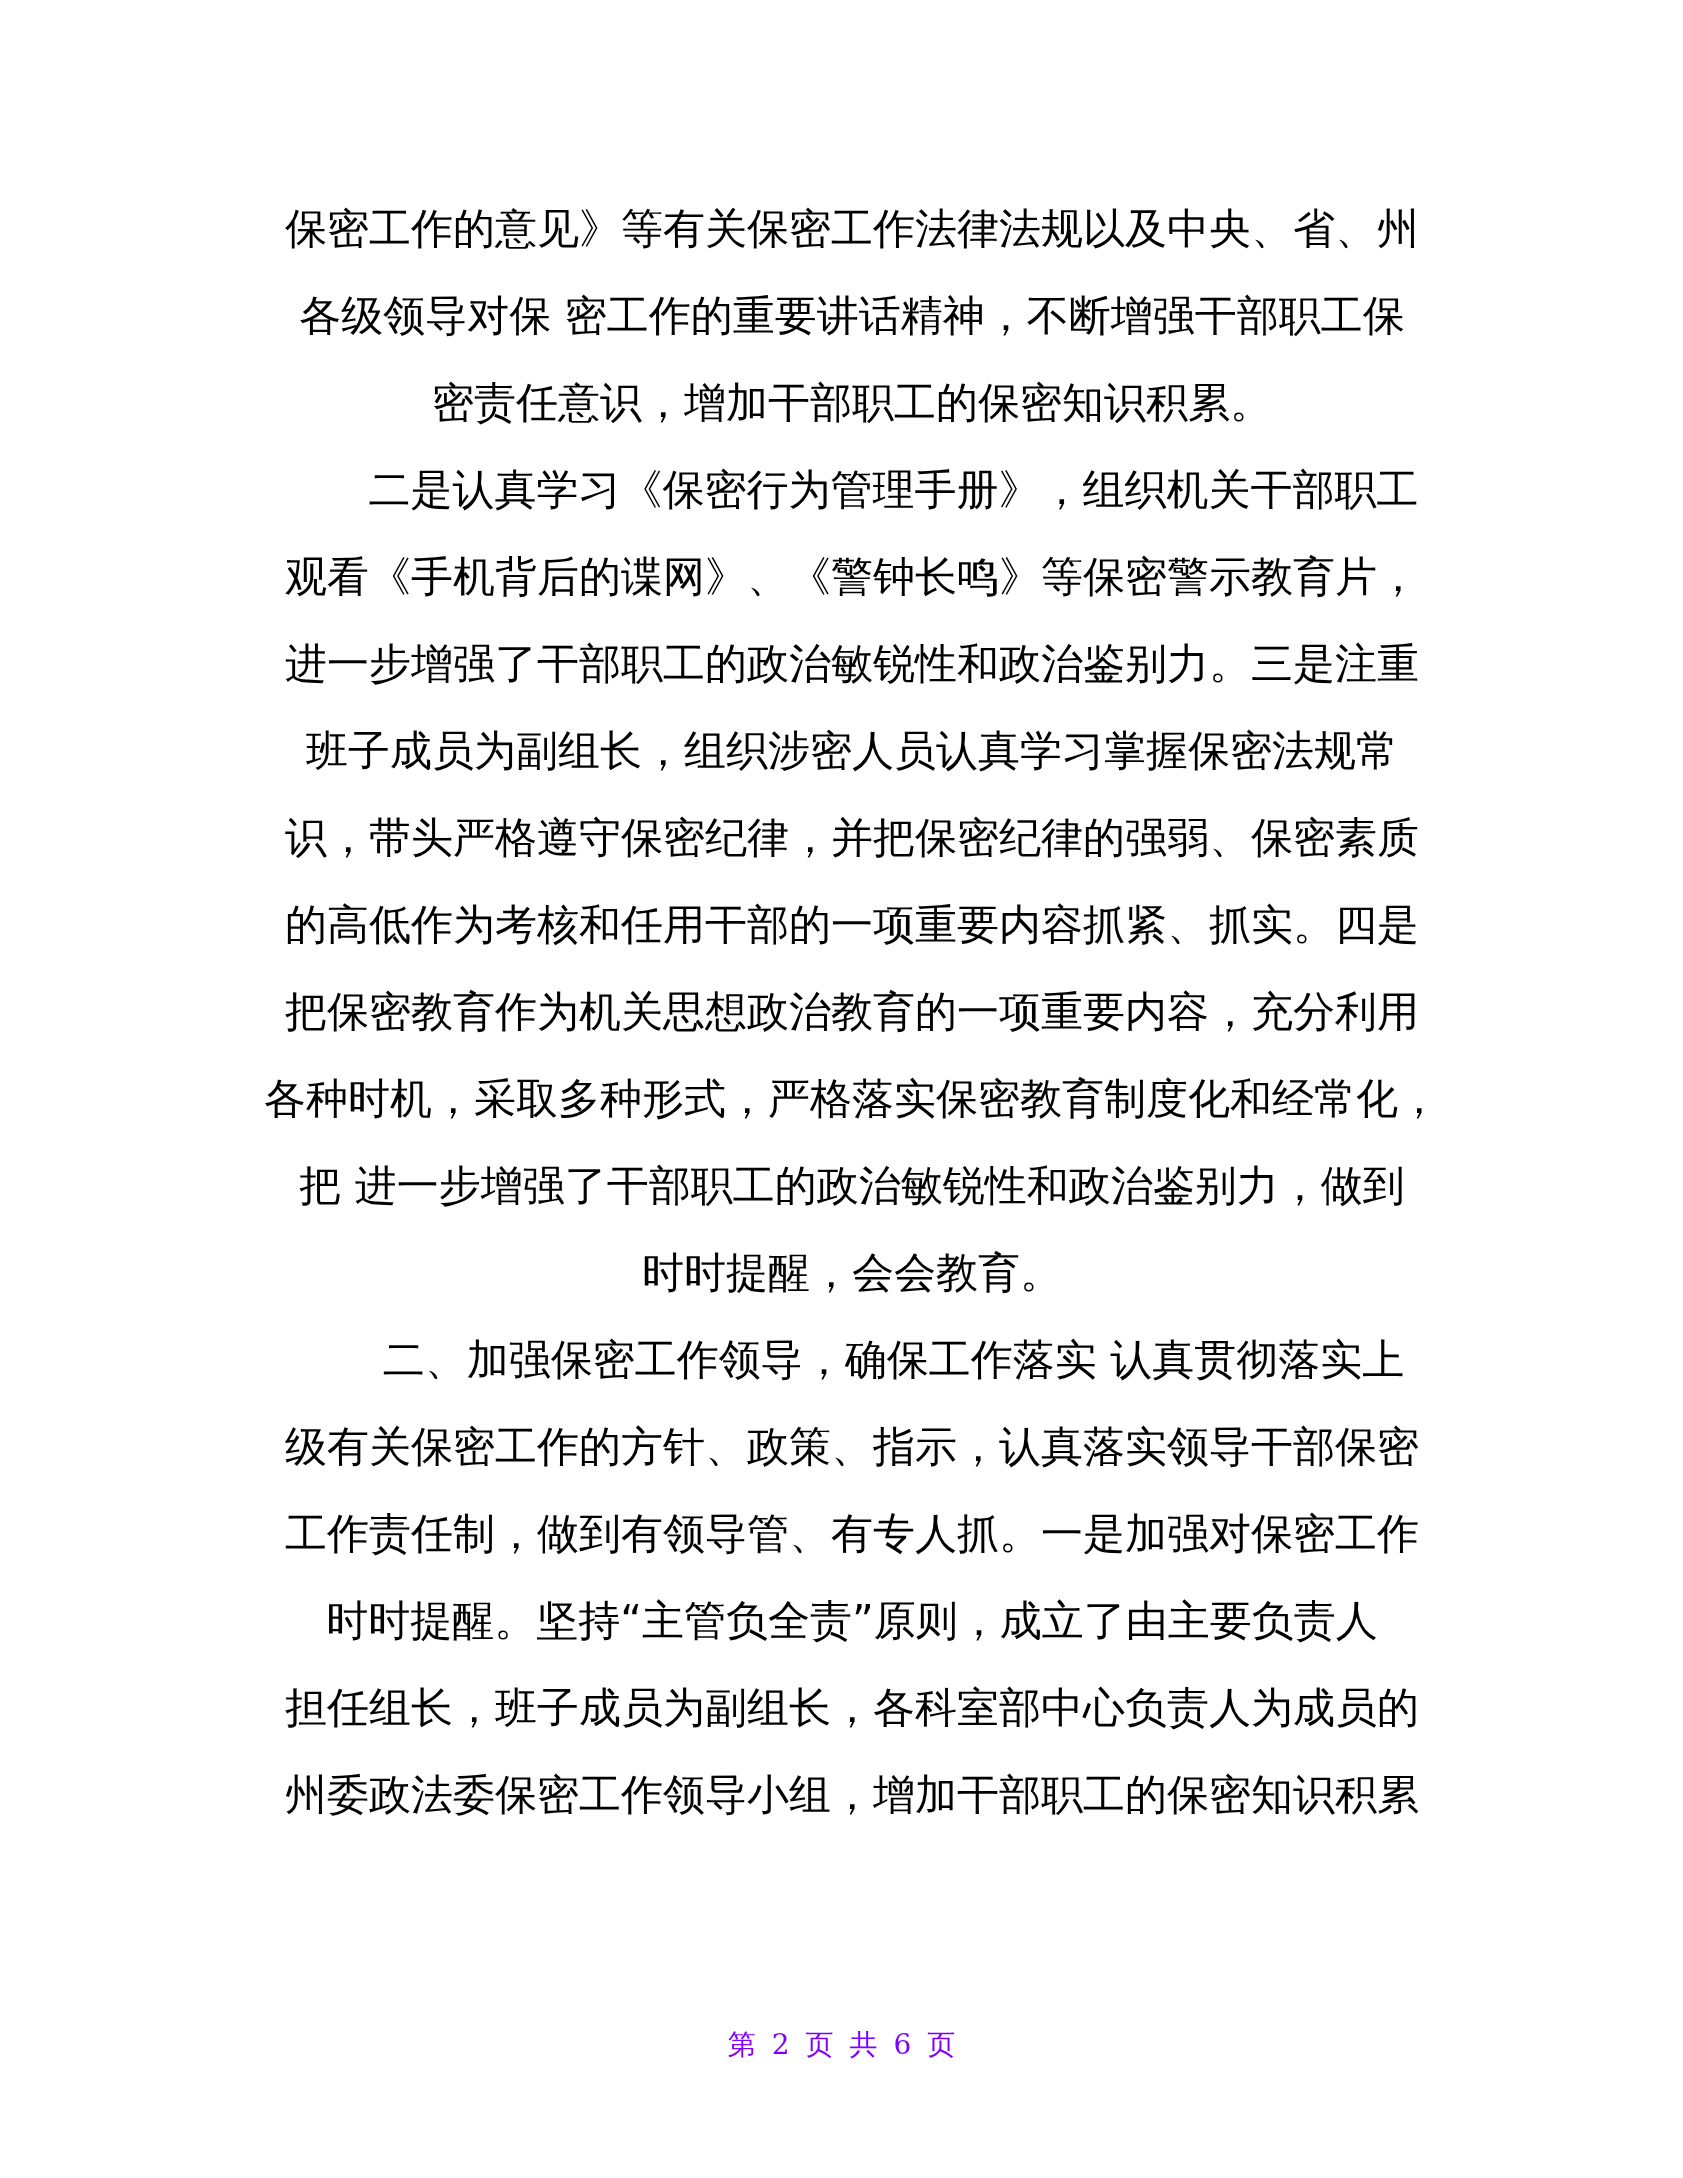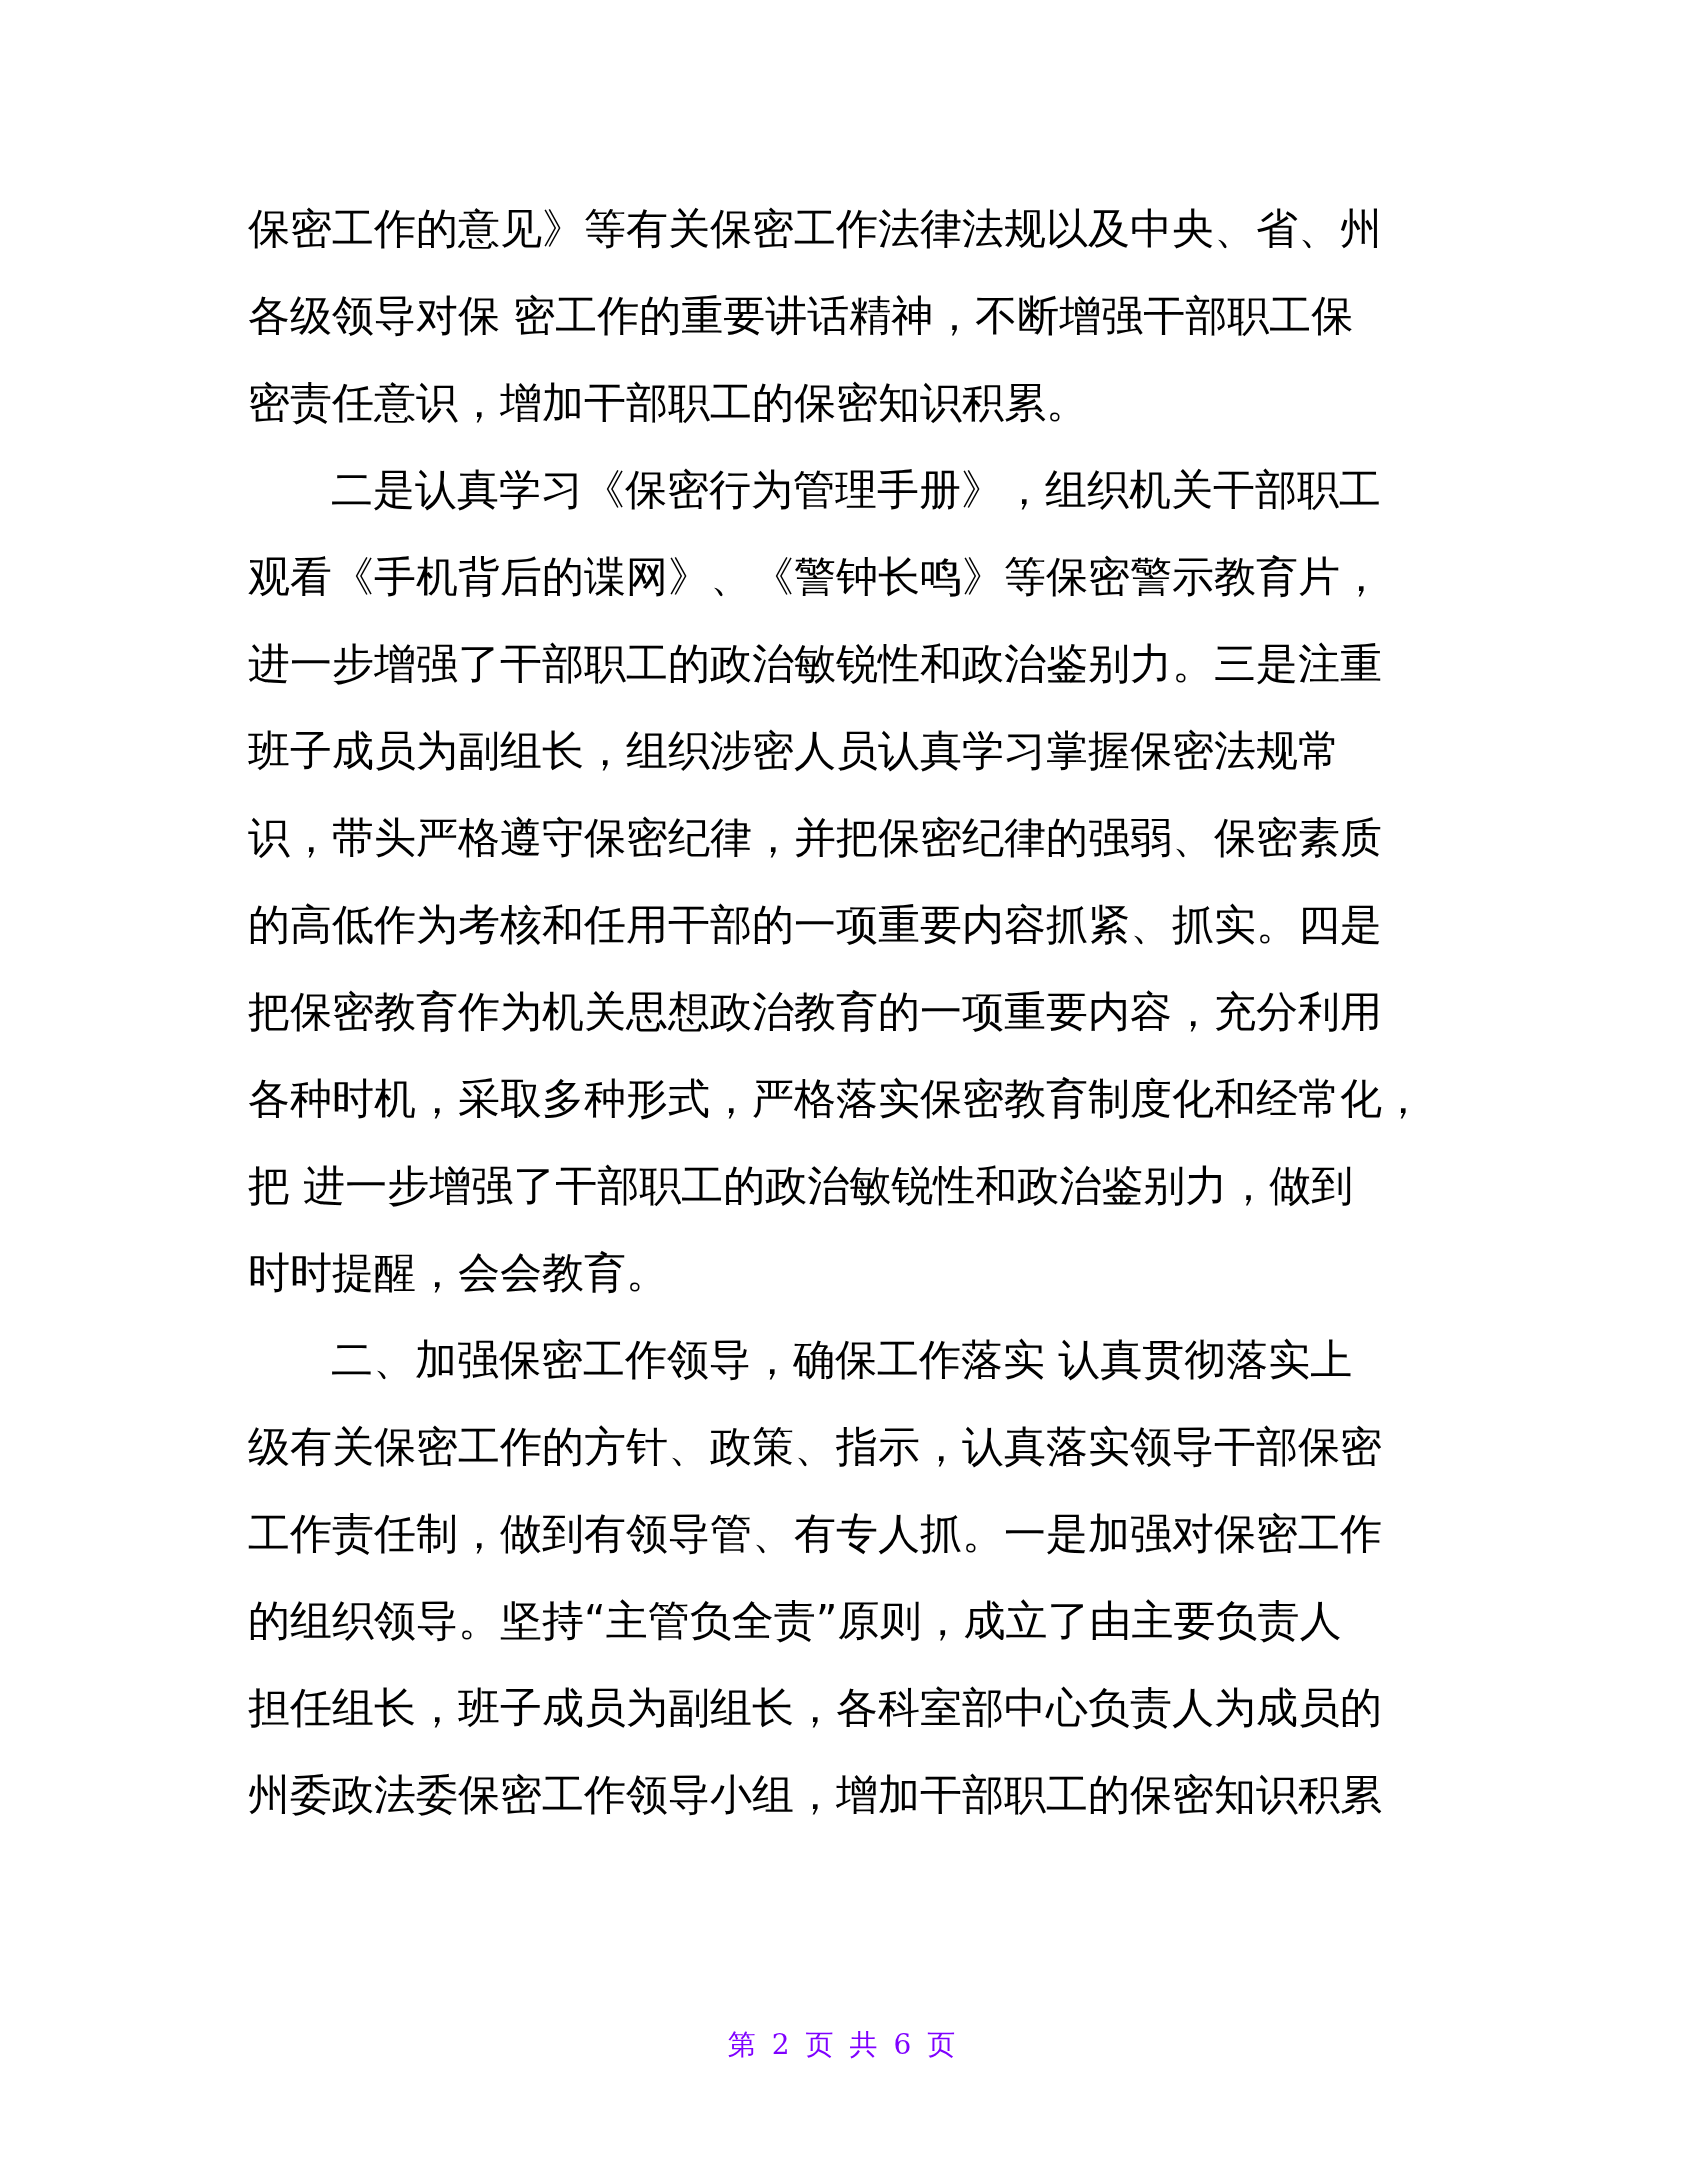--- a/index.html
+++ b/index.html
@@ -28,20 +28,21 @@
       font-family: "DejaVu Sans", "Liberation Sans", sans-serif;
       font-size: 42px;
       line-height: 87px;
       color: #000000;
       letter-spacing: 0px;
     }
     .line {
       display: block;
       white-space: nowrap;
       height: 87px;
+      text-align: center;
     }
     .line.indent {
       padding-left: 83px;
     }
     .footer {
       position: absolute;
       left: 0;
       width: 1683px;
       top: 2026px;
       text-align: center;
@@ -69,21 +70,21 @@
     <span class="line">班子成员为副组长，组织涉密人员认真学习掌握保密法规常</span>
     <span class="line">识，带头严格遵守保密纪律，并把保密纪律的强弱、保密素质</span>
     <span class="line">的高低作为考核和任用干部的一项重要内容抓紧、抓实。四是</span>
     <span class="line">把保密教育作为机关思想政治教育的一项重要内容，充分利用</span>
     <span class="line">各种时机，采取多种形式，严格落实保密教育制度化和经常化，</span>
     <span class="line">把 进一步增强了干部职工的政治敏锐性和政治鉴别力，做到</span>
     <span class="line">时时提醒，会会教育。</span>
     <span class="line indent">二、加强保密工作领导，确保工作落实 认真贯彻落实上</span>
     <span class="line">级有关保密工作的方针、政策、指示，认真落实领导干部保密</span>
     <span class="line">工作责任制，做到有领导管、有专人抓。一是加强对保密工作</span>
-    <span class="line">的组织领导。坚持“主管负全责”原则，成立了由主要负责人</span>
+    <span class="line">时时提醒。坚持“主管负全责”原则，成立了由主要负责人</span>
     <span class="line">担任组长，班子成员为副组长，各科室部中心负责人为成员的</span>
     <span class="line">州委政法委保密工作领导小组，增加干部职工的保密知识积累</span>
   </div>
 
   <div class="footer">
     <span>第</span><span>2</span><span>页</span><span>共</span><span>6</span><span>页</span>
   </div>
 </div>
 
 

